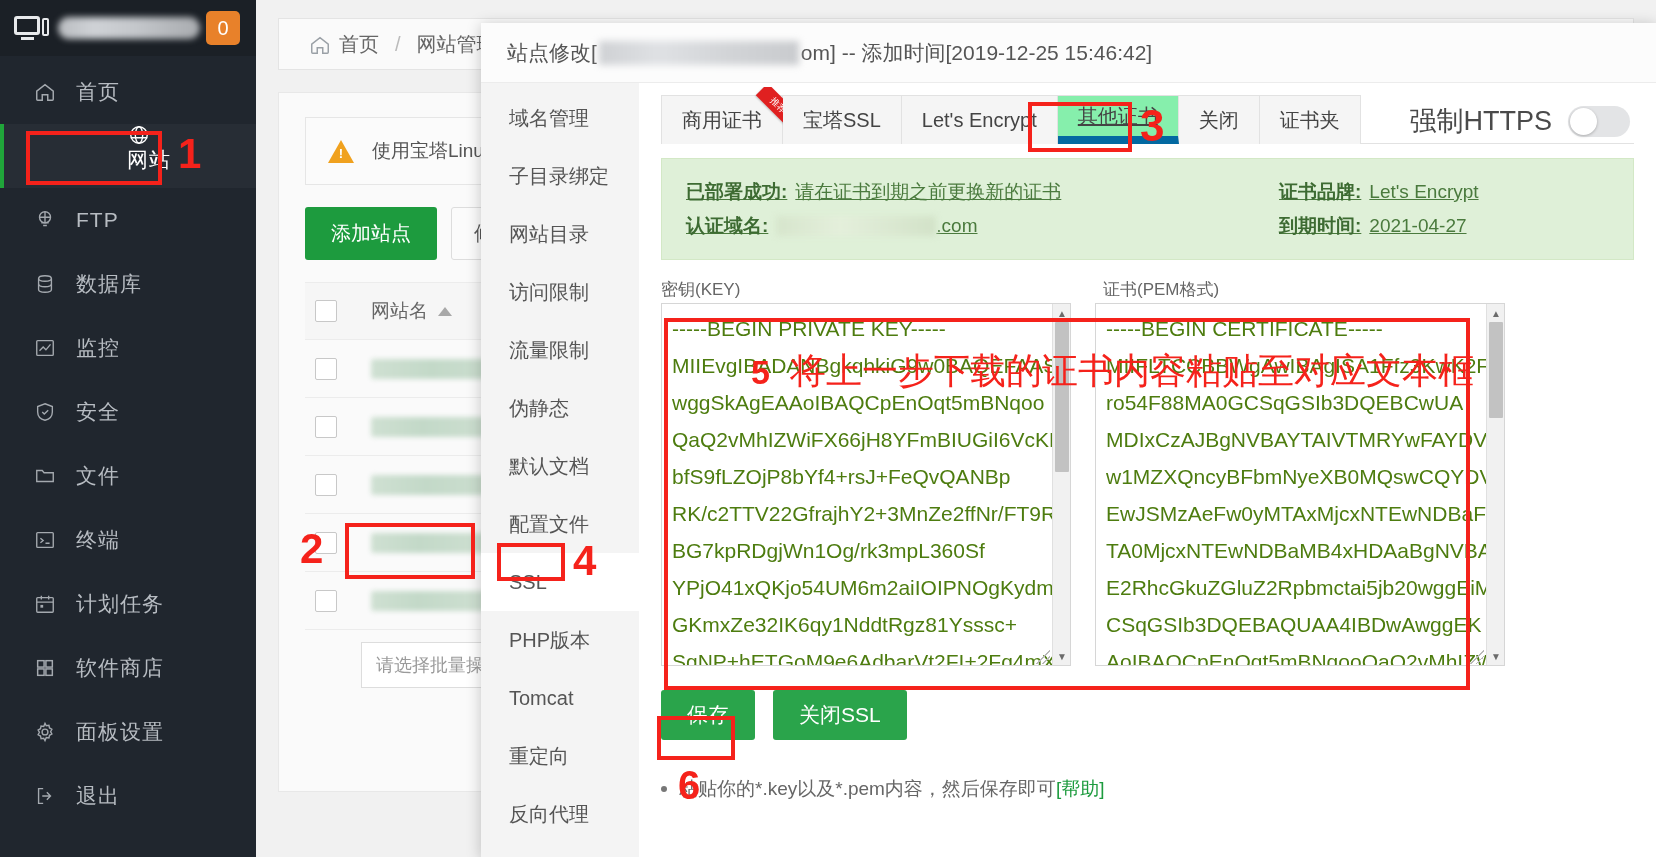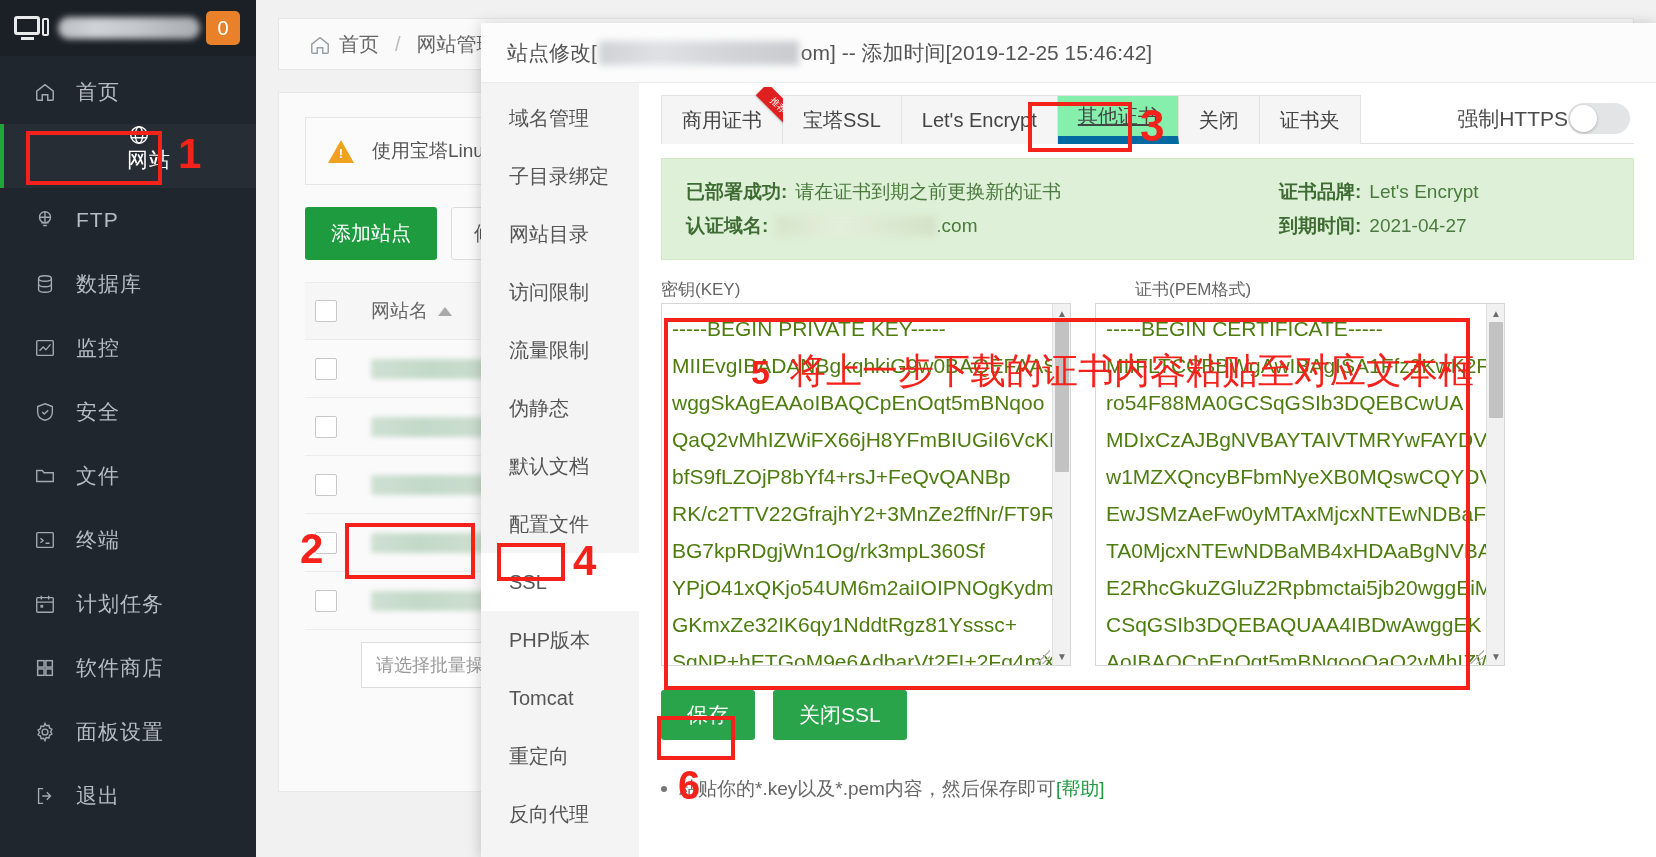--- a/index.html
+++ b/index.html
@@ -157,54 +157,54 @@
   .ribbon {
     position: absolute; right: -3px; top: -9px; width: 44px; height: 44px; overflow: hidden;
     pointer-events: none;
   }
   .ribbon span {
     position: absolute; right: -16px; top: 10px; transform: rotate(45deg);
     background: #e02020; color: #fff; font-size: 9px; padding: 2px 14px;
     box-shadow: 0 1px 2px rgba(0,0,0,.2);
   }
   .https-wrap {
-    margin-left: auto; display: flex; align-items: center; 
-    color: #4a4a4a; font-size: 21px; padding-right: 4px; padding-top: 8px;
+    margin-left: auto; display: flex; align-items: center; gap: 16px;
+    color: #4a4a4a; font-size: 27px; padding-right: 4px; padding-top: 8px;
   }
   .toggle {
     width: 62px; height: 31px; border-radius: 16px; background: #e3e4e6;
     position: relative; flex: none;
   }
   .toggle::after {
     content: ""; position: absolute; left: 2px; top: 2px; width: 27px; height: 27px;
     border-radius: 50%; background: #fff; box-shadow: 0 1px 3px rgba(0,0,0,.25);
   }
   .tabs-rule { height: 1px; background: #e2e2e2; margin-top: -1px; }
 
   .okbox {
     margin-top: 14px; background: #dff0d8; border: 1px solid #d3e8c6;
-    padding: 16px 24px; display: flex; font-size: 19px; color: #4a7a3d;
+    padding: 16px 24px; display: flex; font-size: 19px; color: #4a7a3d; text-decoration: underline;
   }
   .okcol { flex: 1; }
   .okcol.right { flex: none; width: 330px; }
   .okline { display: flex; align-items: center; height: 34px; }
   .okline b { font-weight: bold; color: #3d6b32; margin-right: 8px; white-space: nowrap; }
   .dom-blur {
     display: inline-block; width: 160px; height: 20px; vertical-align: -4px;
     background: linear-gradient(90deg,#d6e5cc 0%,#e4efdb 40%,#d2e2c8 100%);
     filter: blur(3px);
   }
 
   .annot5 { position: absolute; left: 112px; top: 264px; display: flex; align-items: center; z-index: 6; }
   .annot-num {
     color: #f5221b; font-size: 34px; font-weight: bold; line-height: 1; margin-right: 20px;
   }
   .annot-txt { color: #f5221b; font-size: 36px; white-space: nowrap; }
 
-  .ta-labels { display: flex; margin-top: 18px; gap: 32px; }
+  .ta-labels { display: flex; margin-top: 18px; }
   .ta-label { color: #666; font-size: 17px; }
   .ta-label.l { width: 442px; }
 
   .ta-row { display: flex; gap: 24px; margin-top: 2px; }
   .ta-box {
     width: 410px; height: 363px; border: 1px solid #d6d6d6; background: #fff;
     position: relative; overflow: hidden;
   }
   .ta-text {
     position: absolute; left: 10px; top: 6px; right: 20px;

